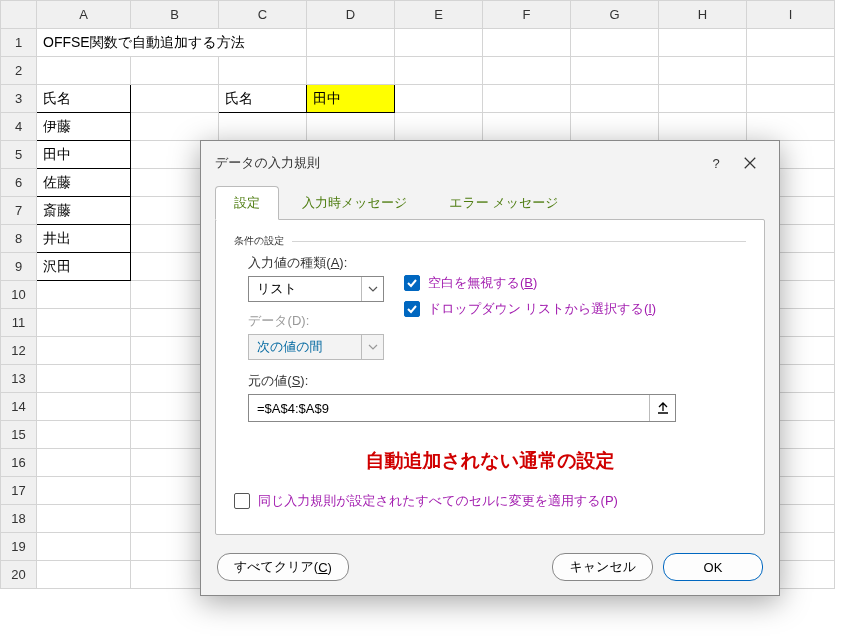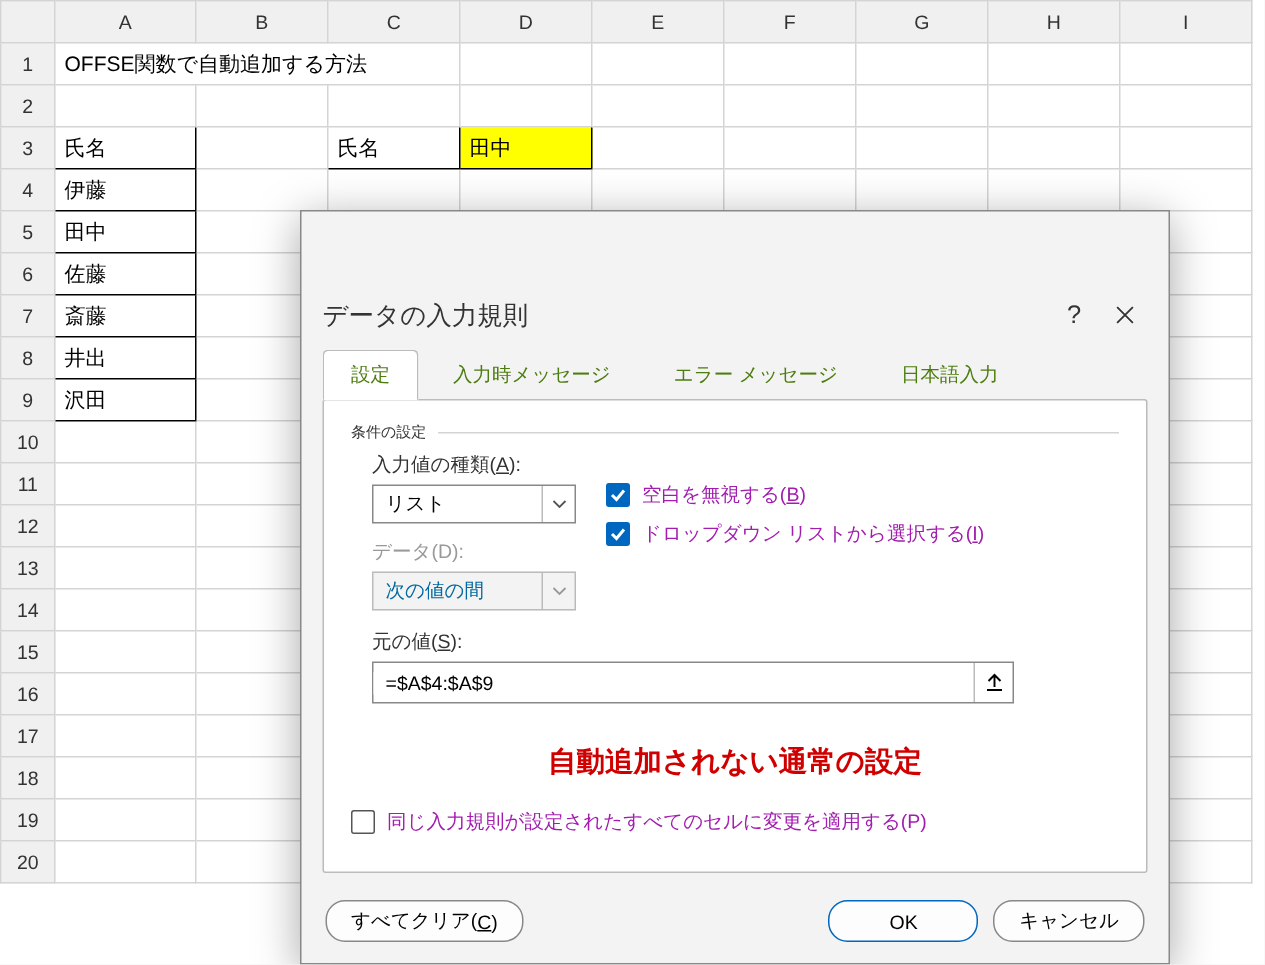--- a/index.html
+++ b/index.html
@@ -74,23 +74,22 @@
       width: 580px;
       background: #f3f3f3;
       border: 1px solid #888;
       box-shadow: 0 6px 28px rgba(0,0,0,0.35);
       pointer-events: auto;
     }
     .dlg-titlebar {
       display: flex;
       align-items: center;
       padding: 10px 12px 6px 14px;
-      font-size: 17px;
+      font-size: 13px;
       color: #333;
-      margin-top: 47px;
     }
     .dlg-titlebar .title { flex: 1; }
     .dlg-titlebar .tb-btn {
       width: 34px;
       height: 24px;
       display: flex;
       align-items: center;
       justify-content: center;
       cursor: pointer;
       color: #333;
@@ -531,21 +530,20 @@
         <svg viewBox="0 0 16 16" width="14" height="14">
             <path d="M2 2 L14 14 M14 2 L2 14" stroke="currentColor" stroke-width="1.4" fill="none"></path>
           </svg>
       </div>
     </div>
 
     <div class="tabs">
       <div class="tab active">設定</div>
       <div class="tab">入力時メッセージ</div>
       <div class="tab">エラー メッセージ</div>
-      <div class="tab">日本語入力</div>
     </div>
 
     <div class="tabpanel">
       <div class="group-label">条件の設定</div>
 
       <div class="indent">
         <div class="row">
           <div class="col">
             <div class="label"><span>入力値の種類(</span><span class="underline">A</span>):</div>
             <div class="select">
@@ -605,17 +603,17 @@
         <label class="check">
           <span class="box"></span>
           <span>同じ入力規則が設定されたすべてのセルに変更を適用する(P)</span>
         </label>
       </div>
     </div>
 
     <div class="dlg-buttons">
       <button class="btn"><span>すべてクリア(</span><span class="underline">C</span>)</button>
       <div class="spacer"></div>
+      <button class="btn">キャンセル</button>
       <button class="btn primary">OK</button>
-      <button class="btn">キャンセル</button>
     </div>
   </div>
 </div>
 
 </body></html>

